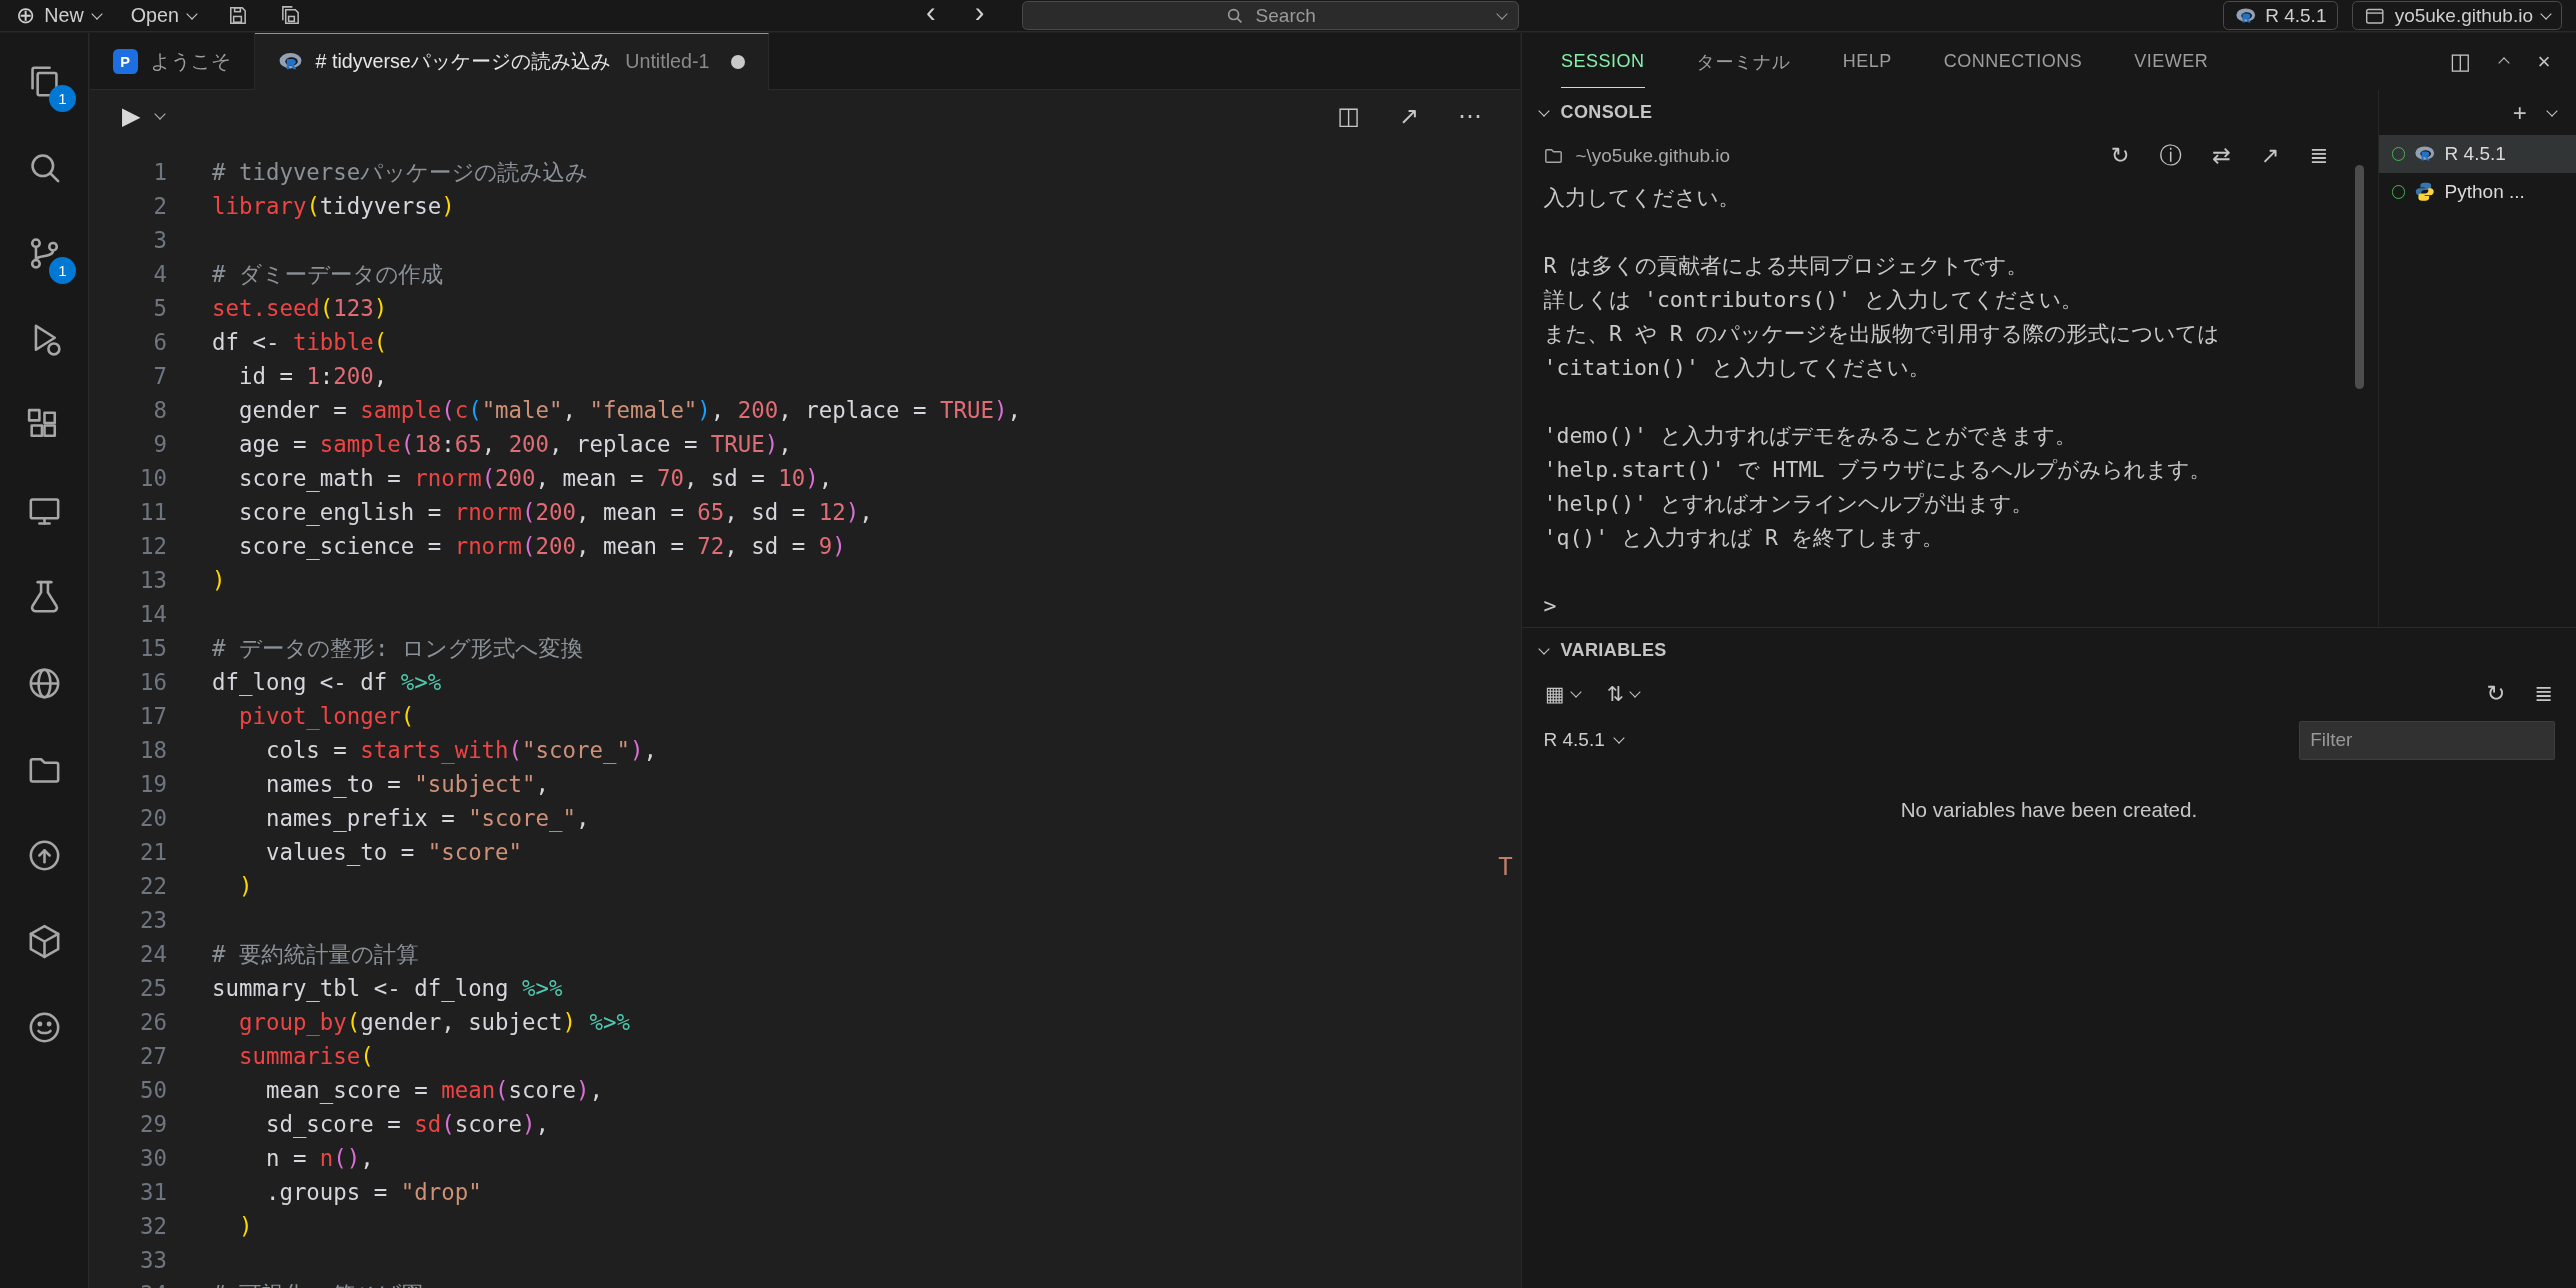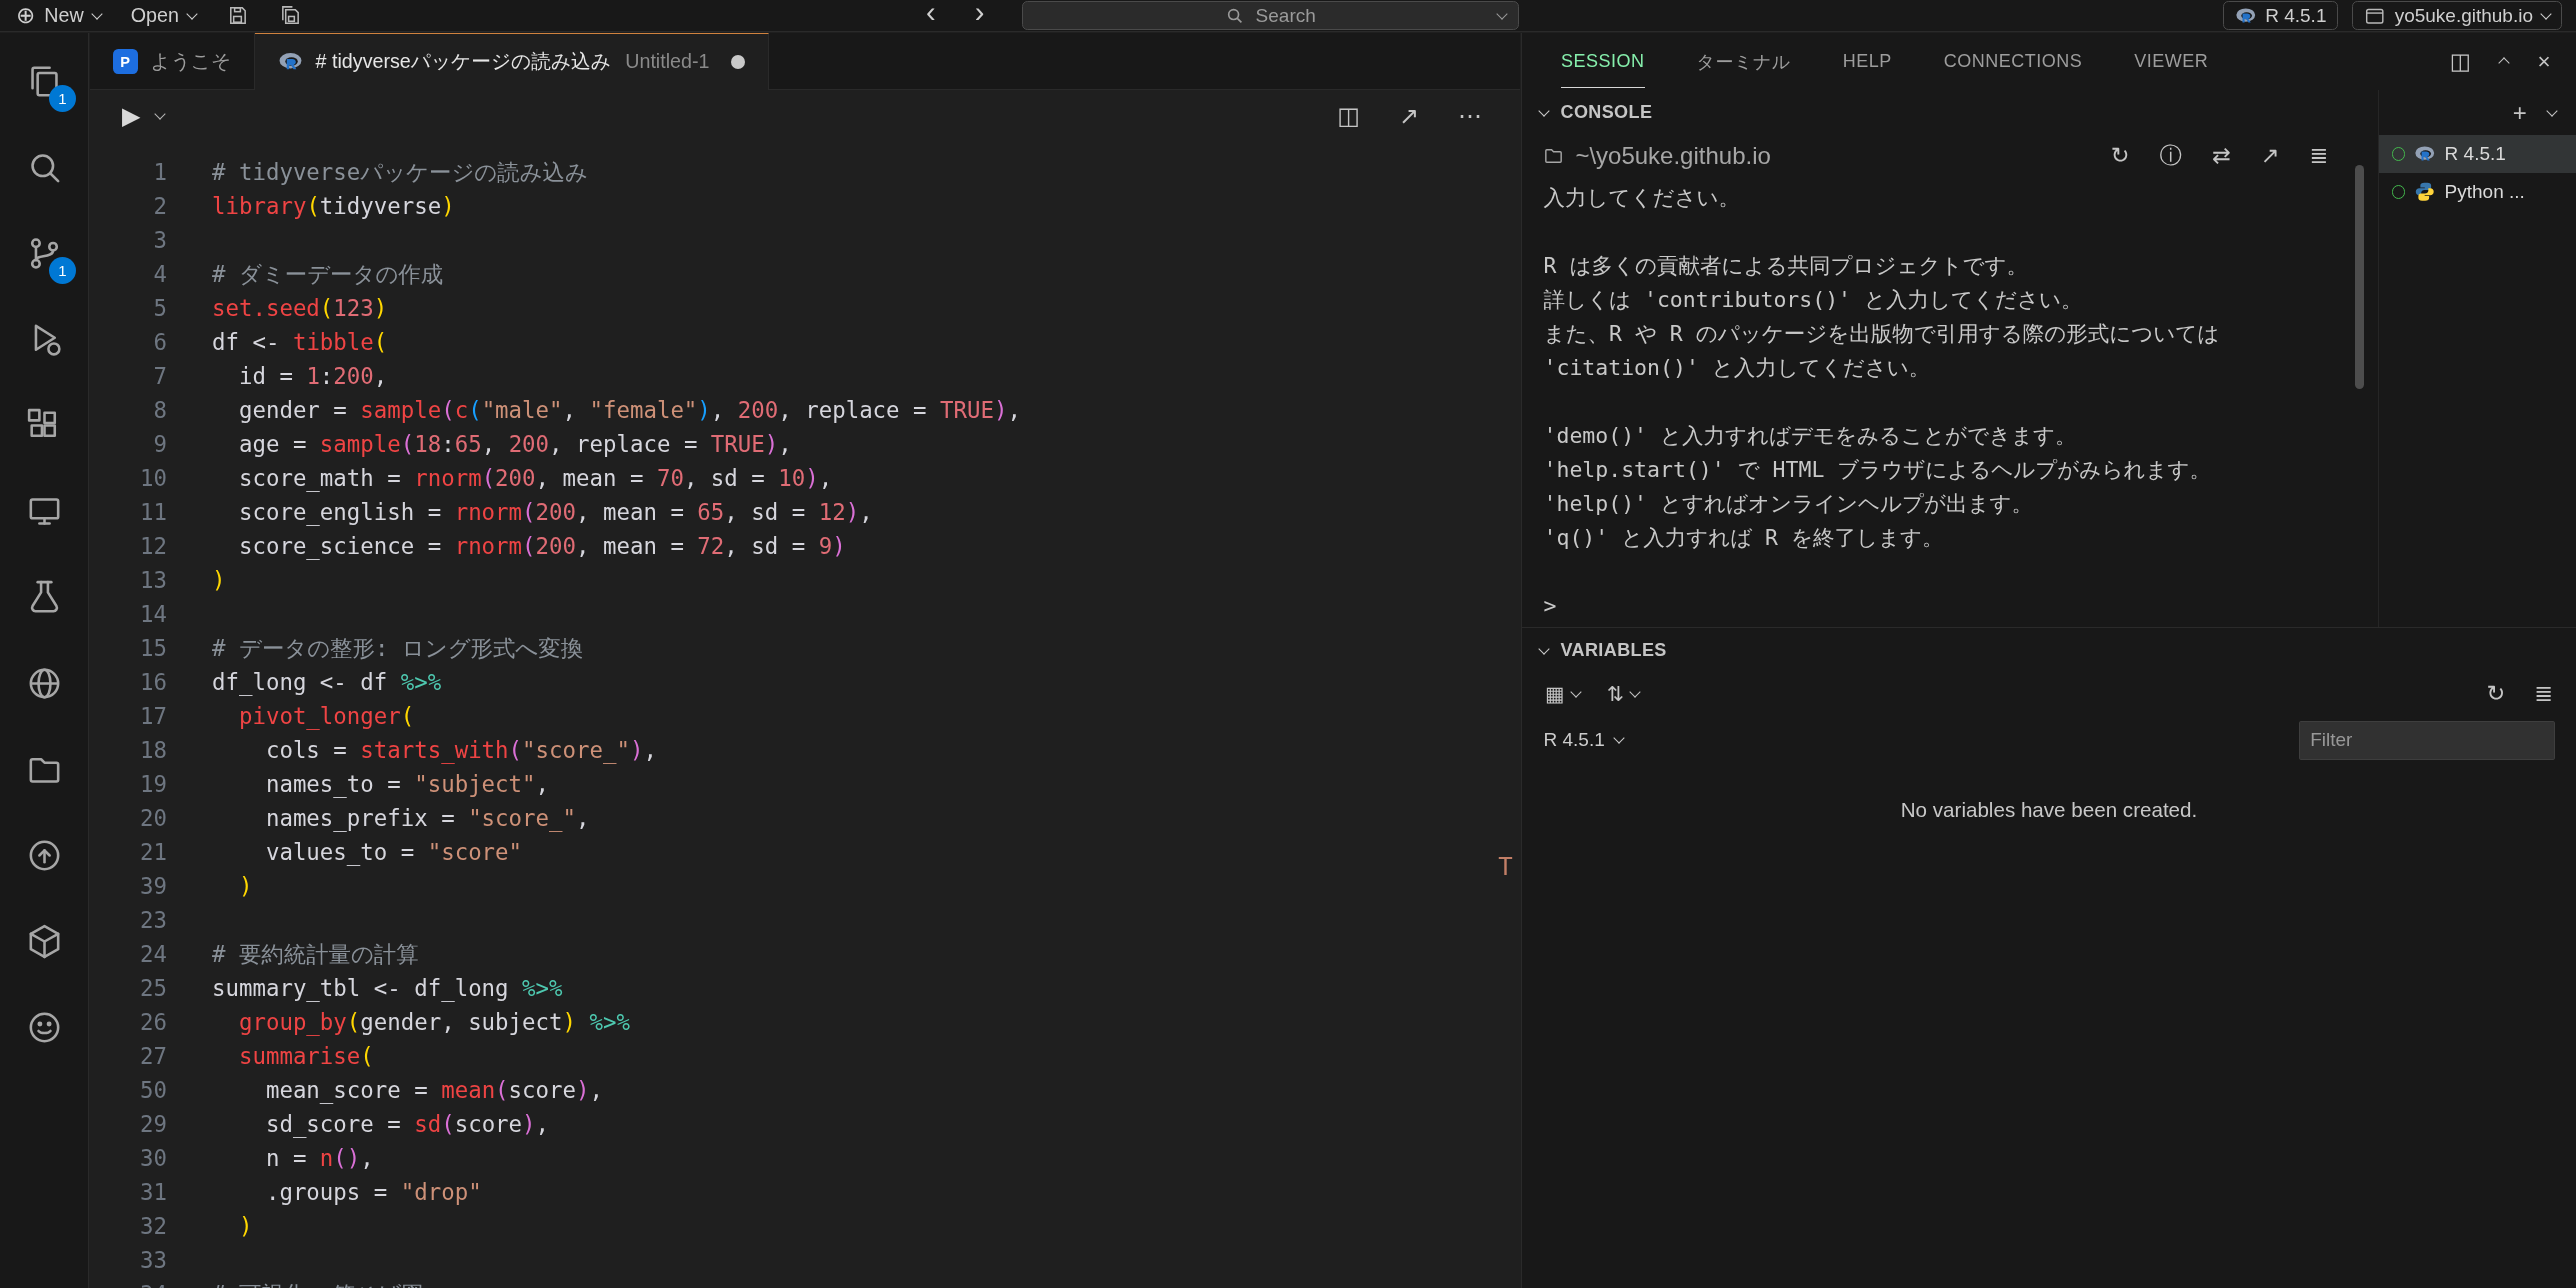--- a/index.html
+++ b/index.html
@@ -90,21 +90,21 @@
   .ptab.active { color:#86efac; border-bottom:1.8px solid #d7d7d7; }
   .pt-actions { position:absolute; right:25px; display:flex; gap:29px; color:#c5c5c5;
                 font-size:22.4px; align-items:center; }
 
   .console-row { height:537px; flex:none; display:flex; }
   .console-main { width:857px; display:flex; flex-direction:column; position:relative; }
   .sect-header { height:45px; flex:none; display:flex; align-items:center;
                  padding-left:18px; gap:12.5px; }
   .sect-title { font-weight:bold; font-size:18px; color:#c5c5c5; letter-spacing:0.4px; }
   .console-toolbar { height:41px; flex:none; display:flex; align-items:center; padding-left:19.7px; }
-  .cwd { display:flex; align-items:center; gap:10.7px; color:#a6a6a6; font-size:24px; }
+  .cwd { display:flex; align-items:center; gap:10.7px; color:#a6a6a6; font-size:19px; }
   .cwd svg { width:23px; height:23px; stroke:#a6a6a6; fill:none; stroke-width:1.5; }
   .ct-actions { margin-left:auto; display:flex; gap:30px; margin-right:50px;
                 color:#c5c5c5; font-size:22.4px; align-items:center; }
   .console-body { flex:1; padding:5.4px 0 0 21.5px; overflow:hidden;
                   font-family:"DejaVu Sans Mono", monospace; font-size:21.5px;
                   line-height:34px; color:#c8c8c8; }
   .console-line { white-space:pre; height:34px; }
   .console-scrollbar { position:absolute; right:14.3px; top:75px; width:9px; height:224px;
                        background:#4d4d4d; border-radius:4.5px; }
 
@@ -348,21 +348,21 @@
           <div class="code-line"><span class="ln">12</span><span class="lc"><span class="tk-v">  score_science </span><span class="tk-o">=</span><span class="tk-v"> </span><span class="tk-f">rnorm</span><span class="tk-p2">(</span><span class="tk-n">200</span><span class="tk-v">, </span><span class="tk-v">mean </span><span class="tk-o">=</span><span class="tk-v"> </span><span class="tk-n">72</span><span class="tk-v">, </span><span class="tk-v">sd </span><span class="tk-o">=</span><span class="tk-v"> </span><span class="tk-n">9</span><span class="tk-p2">)</span></span></div>
           <div class="code-line"><span class="ln">13</span><span class="lc"><span class="tk-p1">)</span></span></div>
           <div class="code-line"><span class="ln">14</span><span class="lc"></span></div>
           <div class="code-line"><span class="ln">15</span><span class="lc"><span class="tk-c"># データの整形: ロング形式へ変換</span></span></div>
           <div class="code-line"><span class="ln">16</span><span class="lc"><span class="tk-v">df_long </span><span class="tk-o">&lt;-</span><span class="tk-v"> df </span><span class="tk-pi">%&gt;%</span></span></div>
           <div class="code-line"><span class="ln">17</span><span class="lc"><span class="tk-v">  </span><span class="tk-f">pivot_longer</span><span class="tk-p1">(</span></span></div>
           <div class="code-line"><span class="ln">18</span><span class="lc"><span class="tk-v">    cols </span><span class="tk-o">=</span><span class="tk-v"> </span><span class="tk-f">starts_with</span><span class="tk-p2">(</span><span class="tk-s">"score_"</span><span class="tk-p2">)</span><span class="tk-v">,</span></span></div>
           <div class="code-line"><span class="ln">19</span><span class="lc"><span class="tk-v">    names_to </span><span class="tk-o">=</span><span class="tk-v"> </span><span class="tk-s">"subject"</span><span class="tk-v">,</span></span></div>
           <div class="code-line"><span class="ln">20</span><span class="lc"><span class="tk-v">    names_prefix </span><span class="tk-o">=</span><span class="tk-v"> </span><span class="tk-s">"score_"</span><span class="tk-v">,</span></span></div>
           <div class="code-line"><span class="ln">21</span><span class="lc"><span class="tk-v">    values_to </span><span class="tk-o">=</span><span class="tk-v"> </span><span class="tk-s">"score"</span></span></div>
-          <div class="code-line"><span class="ln">39</span><span class="lc"><span class="tk-v">  </span><span class="tk-p1">)</span></span></div>
+          <div class="code-line"><span class="ln">22</span><span class="lc"><span class="tk-v">  </span><span class="tk-p1">)</span></span></div>
           <div class="code-line"><span class="ln">23</span><span class="lc"></span></div>
           <div class="code-line"><span class="ln">24</span><span class="lc"><span class="tk-c"># 要約統計量の計算</span></span></div>
           <div class="code-line"><span class="ln">25</span><span class="lc"><span class="tk-v">summary_tbl </span><span class="tk-o">&lt;-</span><span class="tk-v"> df_long </span><span class="tk-pi">%&gt;%</span></span></div>
           <div class="code-line"><span class="ln">26</span><span class="lc"><span class="tk-v">  </span><span class="tk-f">group_by</span><span class="tk-p1">(</span><span class="tk-v">gender, subject</span><span class="tk-p1">)</span><span class="tk-v"> </span><span class="tk-pi">%&gt;%</span></span></div>
           <div class="code-line"><span class="ln">27</span><span class="lc"><span class="tk-v">  </span><span class="tk-f">summarise</span><span class="tk-p1">(</span></span></div>
           <div class="code-line"><span class="ln">50</span><span class="lc"><span class="tk-v">    mean_score </span><span class="tk-o">=</span><span class="tk-v"> </span><span class="tk-f">mean</span><span class="tk-p2">(</span><span class="tk-v">score</span><span class="tk-p2">)</span><span class="tk-v">,</span></span></div>
           <div class="code-line"><span class="ln">29</span><span class="lc"><span class="tk-v">    sd_score </span><span class="tk-o">=</span><span class="tk-v"> </span><span class="tk-f">sd</span><span class="tk-p2">(</span><span class="tk-v">score</span><span class="tk-p2">)</span><span class="tk-v">,</span></span></div>
           <div class="code-line"><span class="ln">30</span><span class="lc"><span class="tk-v">    n </span><span class="tk-o">=</span><span class="tk-v"> </span><span class="tk-f">n</span><span class="tk-p2">(</span><span class="tk-p2">)</span><span class="tk-v">,</span></span></div>
           <div class="code-line"><span class="ln">31</span><span class="lc"><span class="tk-v">    .groups </span><span class="tk-o">=</span><span class="tk-v"> </span><span class="tk-s">"drop"</span></span></div>
           <div class="code-line"><span class="ln">32</span><span class="lc"><span class="tk-v">  </span><span class="tk-p1">)</span></span></div>

